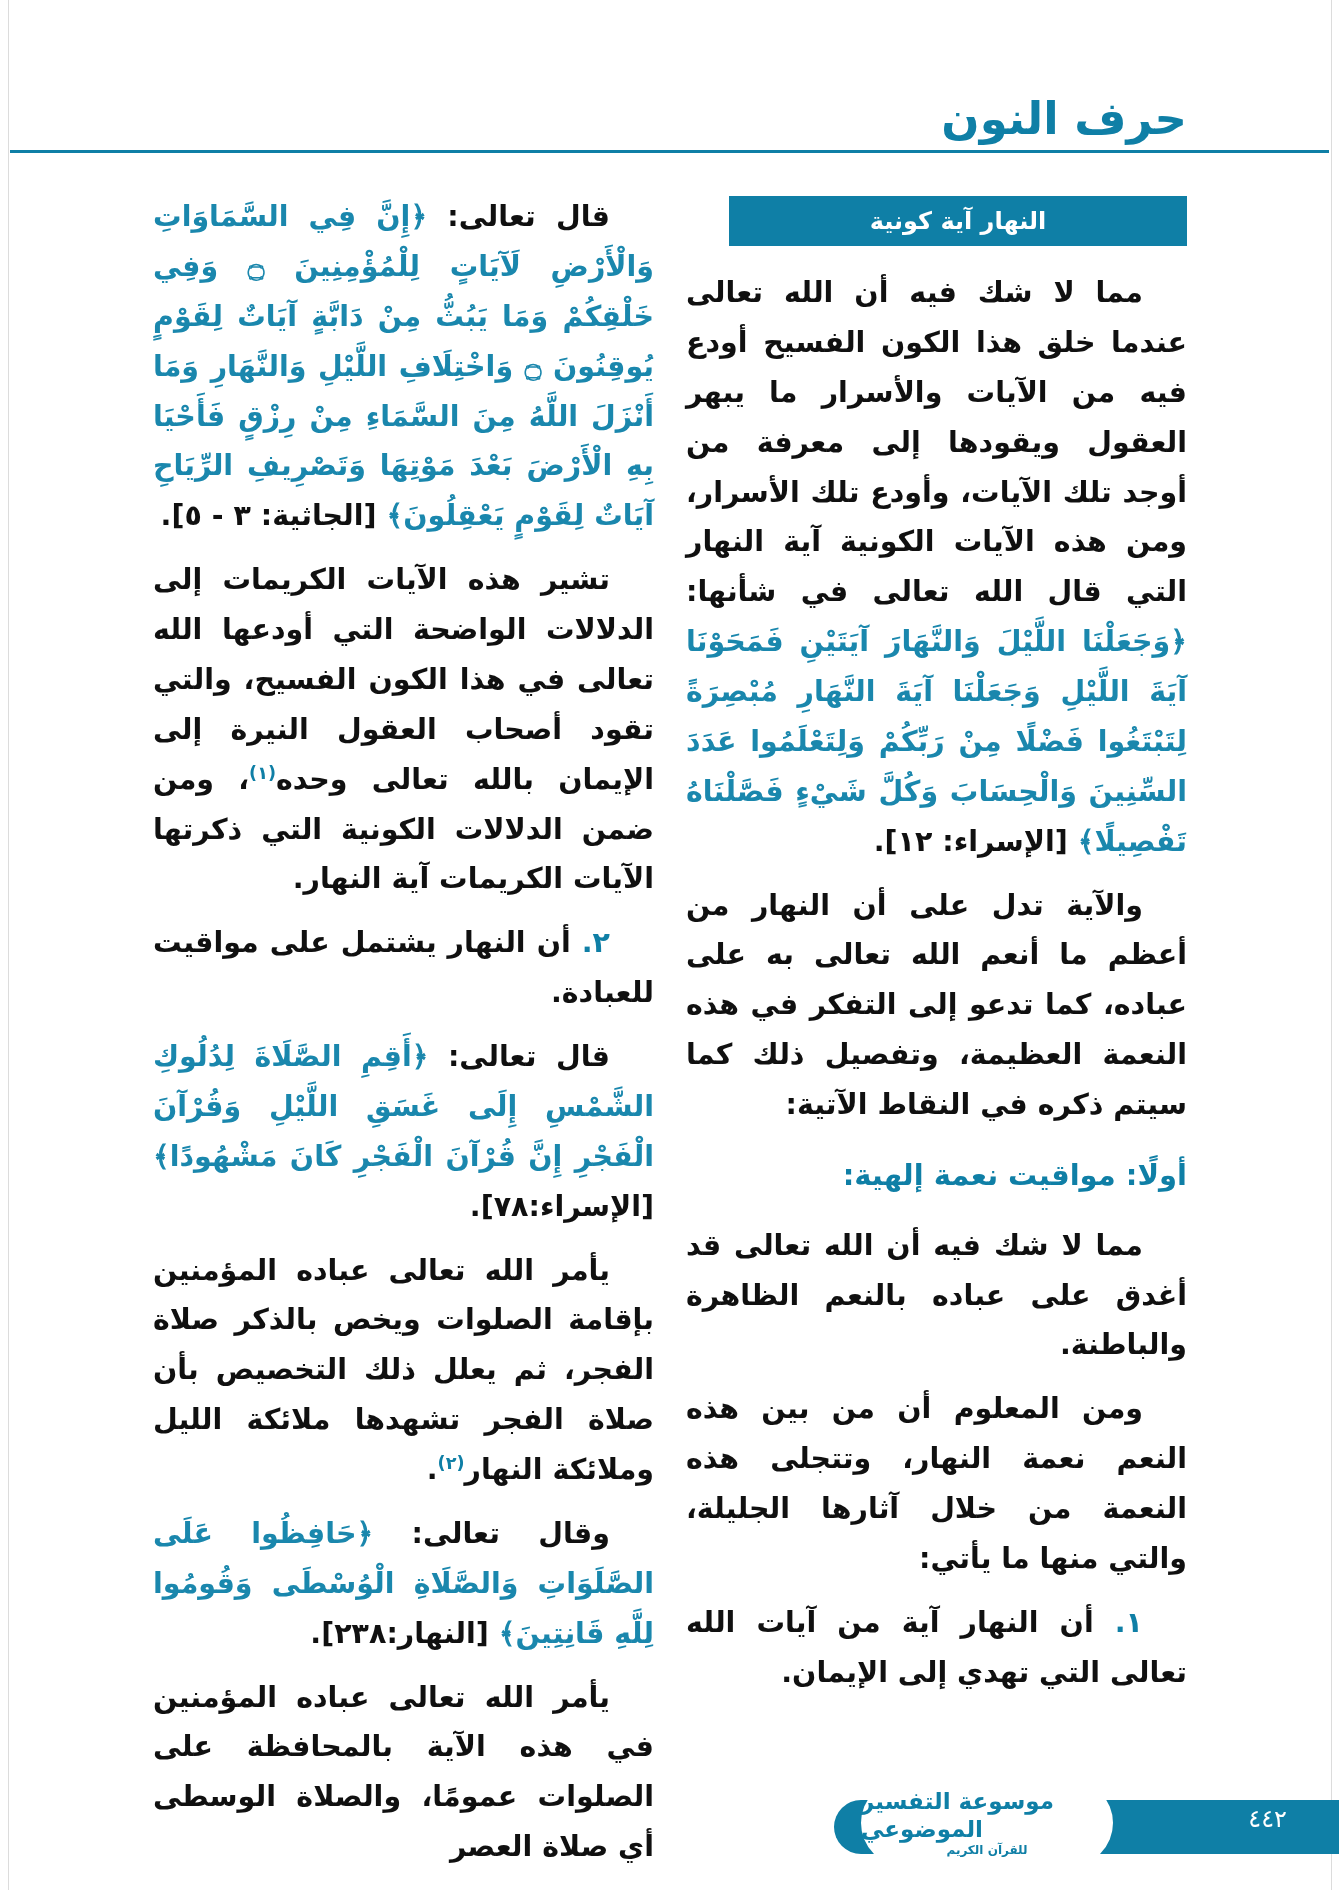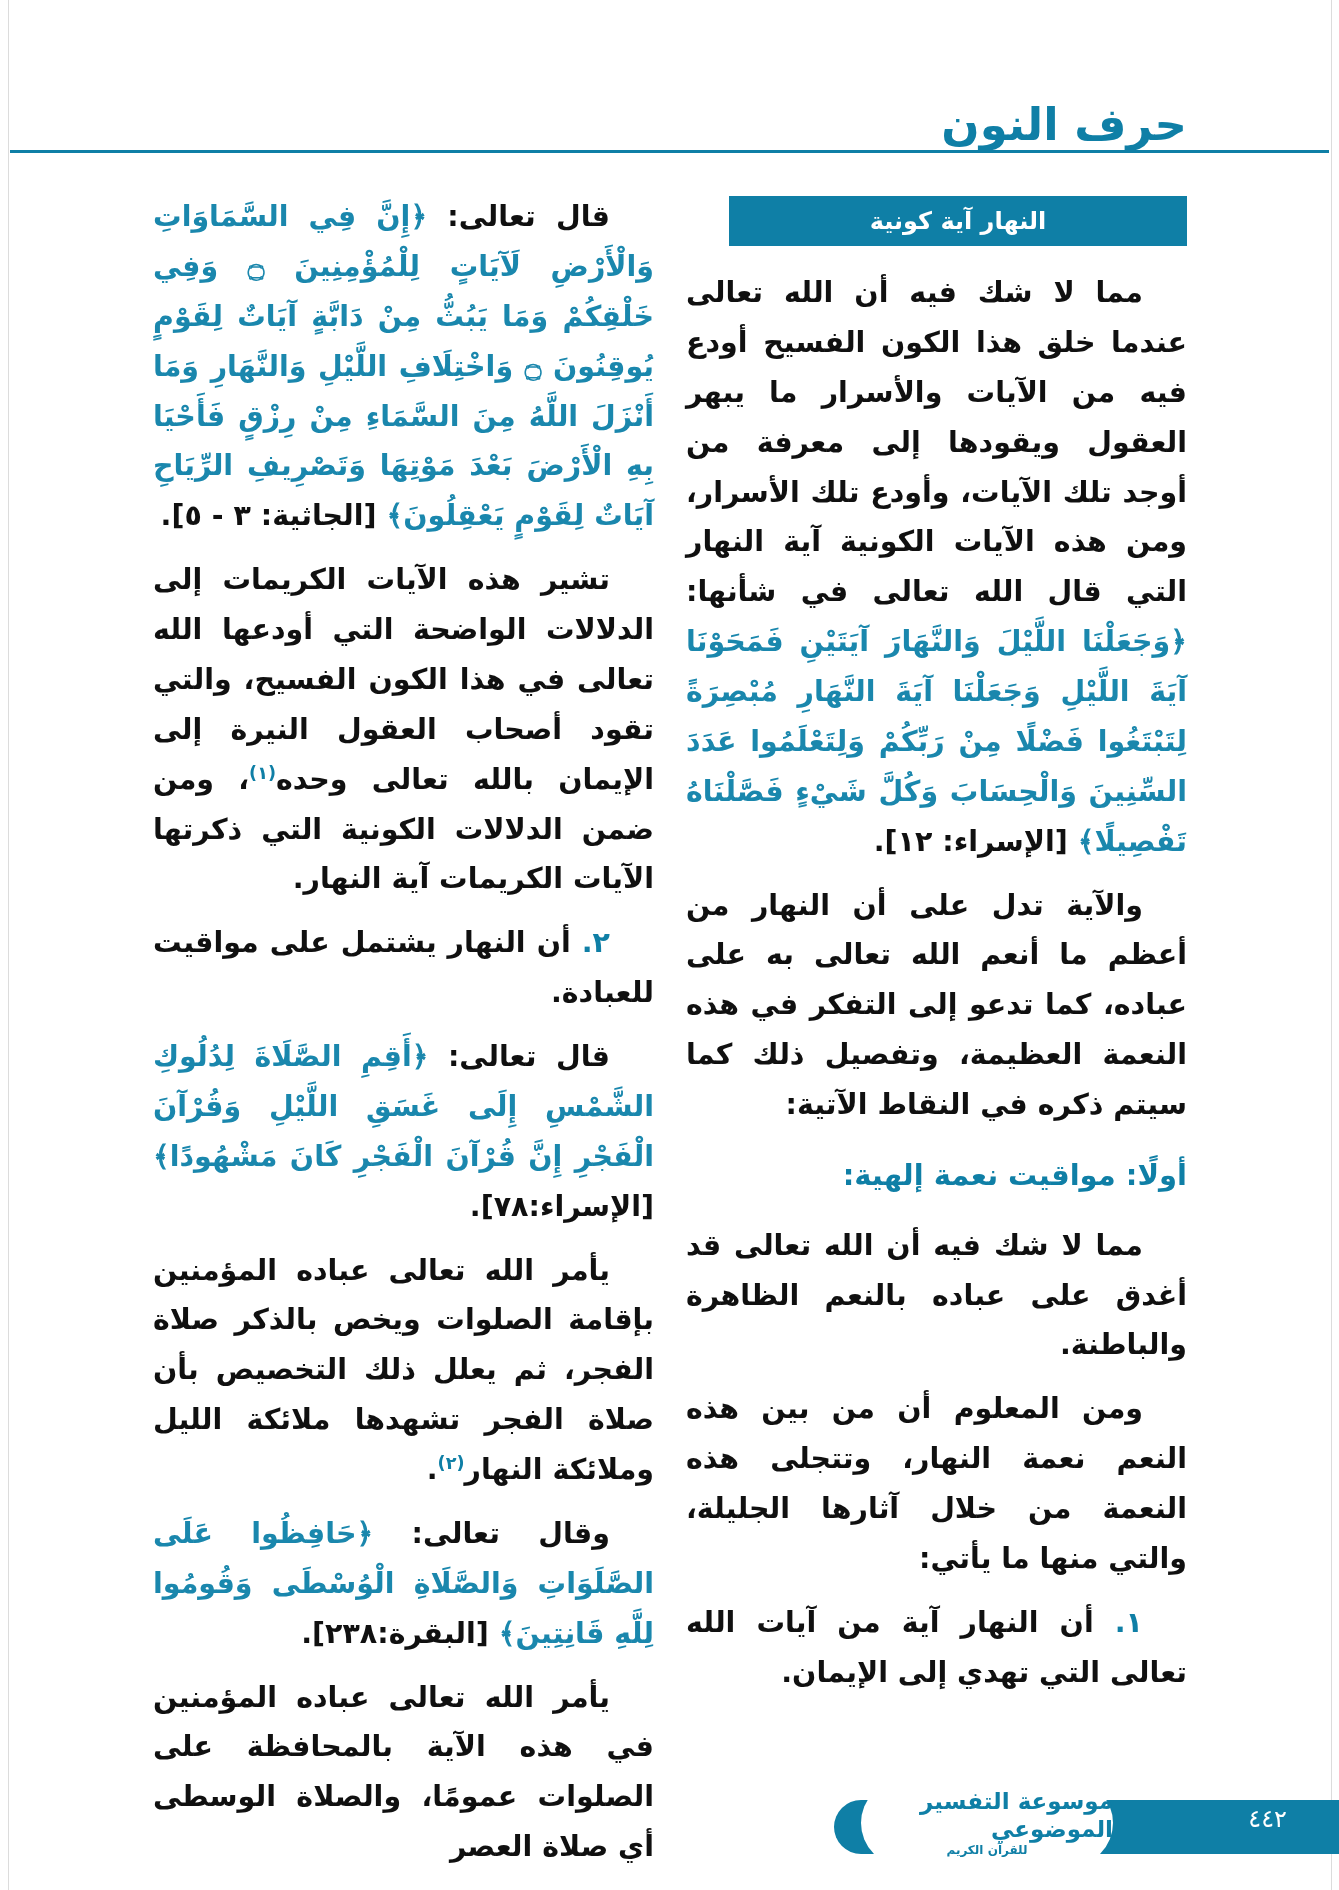--- a/index.html
+++ b/index.html
@@ -9,21 +9,21 @@
     background:#ffffff;
     font-family:"DejaVu Sans",sans-serif;
     overflow:hidden;
     direction:rtl;
   }
   .edge{position:absolute;top:0;bottom:0;width:1px;background:#dcdcdc;}
   .edge-left{left:8px;}
   .edge-right{right:7px;}
 
   .chapter-title{
-    position:absolute;top:98px;right:152px;
+    position:absolute;top:92px;right:152px;
     font-size:45px;font-weight:bold;color:#0f7fa6;
     letter-spacing:1px;
   }
   .header-rule{
     position:absolute;top:150px;left:10px;right:10px;height:3px;background:#0f7fa6;
   }
 
   .content{
     position:absolute;top:192px;right:152px;width:1034px;
     display:flex;gap:32px;align-items:flex-start;
@@ -62,21 +62,21 @@
     background:#0f7fa6;border-radius:27px 0 0 27px;
   }
   .page-number{
     position:absolute;right:52px;top:5px;
     color:#ffffff;font-size:24px;font-weight:normal;
   }
   .logo-plaque{
     position:absolute;bottom:24px;right:226px;width:252px;height:86px;
     background:#ffffff;border-radius:44px;
     display:flex;flex-direction:column;align-items:center;justify-content:center;
-    color:#0f7fa6;text-align:right;
+    color:#0f7fa6;text-align:left;
   }
   .logo-line1{font-size:23px;font-weight:bold;line-height:1.2;}
   .logo-line2{font-size:12px;font-weight:bold;letter-spacing:3px;line-height:1.2;}
 </style>
 </head>
 <body>
 
 <div class="page">
   <div class="edge edge-left"></div>
   <div class="edge edge-right"></div>
@@ -98,21 +98,21 @@
         </div>
     </div>
 
     <div class="col col-left">
       <div>
           <p class="blk blk-para"><span class="seg-body">قال تعالى: </span><span class="seg-quran">﴿إِنَّ فِي السَّمَاوَاتِ وَالْأَرْضِ لَآيَاتٍ لِلْمُؤْمِنِينَ ۝ وَفِي خَلْقِكُمْ وَمَا يَبُثُّ مِنْ دَابَّةٍ آيَاتٌ لِقَوْمٍ يُوقِنُونَ ۝ وَاخْتِلَافِ اللَّيْلِ وَالنَّهَارِ وَمَا أَنْزَلَ اللَّهُ مِنَ السَّمَاءِ مِنْ رِزْقٍ فَأَحْيَا بِهِ الْأَرْضَ بَعْدَ مَوْتِهَا وَتَصْرِيفِ الرِّيَاحِ آيَاتٌ لِقَوْمٍ يَعْقِلُونَ﴾ </span><span class="seg-ref">[الجاثية: ٣ - ٥].</span></p>
           <p class="blk blk-para"><span class="seg-body">تشير هذه الآيات الكريمات إلى الدلالات الواضحة التي أودعها الله تعالى في هذا الكون الفسيح، والتي تقود أصحاب العقول النيرة إلى الإيمان بالله تعالى وحده</span><span class="seg-footref">(١)</span><span class="seg-body">، ومن ضمن الدلالات الكونية التي ذكرتها الآيات الكريمات آية النهار.</span></p>
           <p class="blk blk-point"><span class="seg-num">٢. </span><span class="seg-body">أن النهار يشتمل على مواقيت للعبادة.</span></p>
           <p class="blk blk-para"><span class="seg-body">قال تعالى: </span><span class="seg-quran">﴿أَقِمِ الصَّلَاةَ لِدُلُوكِ الشَّمْسِ إِلَى غَسَقِ اللَّيْلِ وَقُرْآنَ الْفَجْرِ إِنَّ قُرْآنَ الْفَجْرِ كَانَ مَشْهُودًا﴾ </span><span class="seg-ref">[الإسراء:٧٨].</span></p>
           <p class="blk blk-para"><span class="seg-body">يأمر الله تعالى عباده المؤمنين بإقامة الصلوات ويخص بالذكر صلاة الفجر، ثم يعلل ذلك التخصيص بأن صلاة الفجر تشهدها ملائكة الليل وملائكة النهار</span><span class="seg-footref">(٢)</span><span class="seg-body">.</span></p>
-          <p class="blk blk-para"><span class="seg-body">وقال تعالى: </span><span class="seg-quran">﴿حَافِظُوا عَلَى الصَّلَوَاتِ وَالصَّلَاةِ الْوُسْطَى وَقُومُوا لِلَّهِ قَانِتِينَ﴾ </span><span class="seg-ref">[البقرة:٢٣٨].</span></p>
+          <p class="blk blk-para"><span class="seg-body">وقال تعالى: </span><span class="seg-quran">﴿حَافِظُوا عَلَى الصَّلَوَاتِ وَالصَّلَاةِ الْوُسْطَى وَقُومُوا لِلَّهِ قَانِتِينَ﴾ </span><span class="seg-ref">[النهار:٢٣٨].</span></p>
           <p class="blk blk-para"><span class="seg-body">يأمر الله تعالى عباده المؤمنين في هذه الآية بالمحافظة على الصلوات عمومًا، والصلاة الوسطى أي صلاة العصر</span></p>
         </div>
       <div class="footnotes">
         
         
       </div>
     </div>
 
   </div>
 

